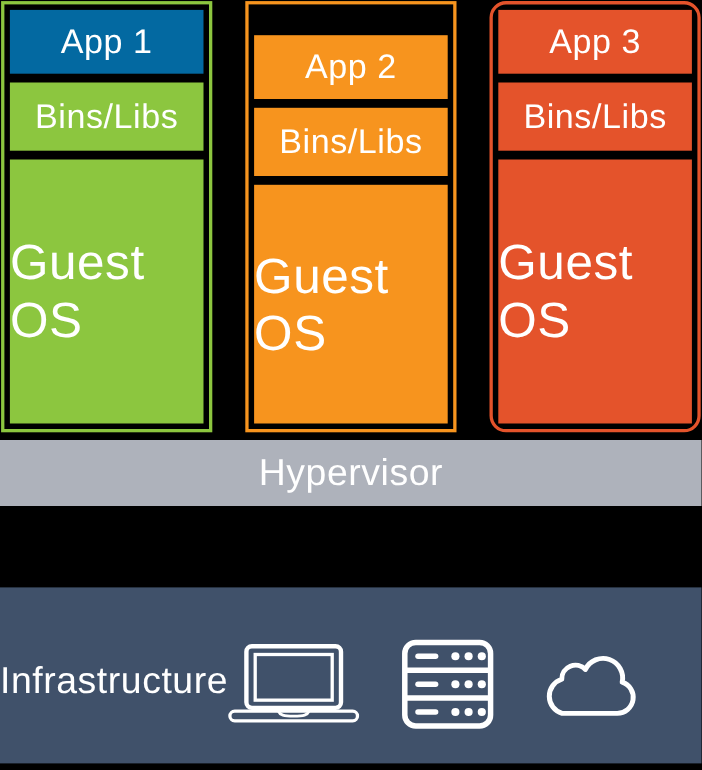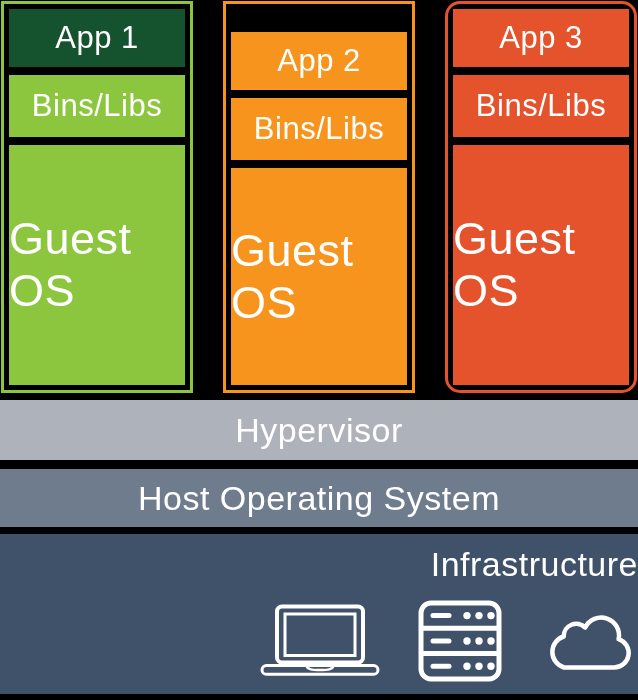--- a/index.html
+++ b/index.html
@@ -51,22 +51,22 @@
     letter-spacing: 0.5px;
   }
   .bar.hypervisor { top: 400px; height: 60px; }
   .bar.hostos     { top: 469px; height: 58px; }
   
   .infra {
     position: absolute;
     left: 0; top: 534px;
     width: 638px; height: 160px;
     display: flex;
-    flex-direction: column;
-    align-items: flex-end;
+    flex-direction: row;
+    align-items: center;
   }
   .infra-title {
     margin-top: 10px;
     font-size: 34px;
     line-height: 40px;
     letter-spacing: 0.5px;
   }
   .icons {
     margin-top: 16px;
     display: flex;
@@ -76,42 +76,41 @@
   .icons svg { display: block; }
 </style>
 </head>
 <body>
 
 <div class="canvas">
 
   <div class="vm-row">
 
     <div class="vm-col" style="border-color: rgb(140, 198, 63);">
-      <div class="block app" style="background: #14532d; text-align: right;">App 1</div>
+      <div class="block app" style="background: #0369a1; text-align: right;">App 1</div>
       <div class="block bins" style="background: rgb(140, 198, 63);">Bins/Libs</div>
       <div class="block guest" style="background: rgb(140, 198, 63);">Guest OS</div>
     </div>
 
     <div class="vm-col" style="border-color: rgb(247, 148, 30);">
       <div class="block app" style="background: rgb(247, 148, 30); margin-top: 23px;">App 2</div>
       <div class="block bins" style="background: rgb(247, 148, 30);">Bins/Libs</div>
       <div class="block guest" style="background: rgb(247, 148, 30);">Guest OS</div>
     </div>
 
     <div class="vm-col" style="border-color: rgb(228, 83, 43); border-radius: 15px;">
       <div class="block app" style="background: rgb(228, 83, 43);">App 3</div>
       <div class="block bins" style="background: rgb(228, 83, 43);">Bins/Libs</div>
       <div class="block guest" style="background: rgb(228, 83, 43);">Guest OS</div>
     </div>
 
   </div>
 
   <div class="bar hypervisor" style="background: rgb(174, 178, 187);">Hypervisor</div>
 
-  <div class="bar hostos" style="background: rgb(111, 124, 142);">Host Operating System</div>
 
   <div class="infra" style="background: rgb(64, 81, 106);">
     <div class="infra-title">Infrastructure</div>
 
     <div class="icons">
 
       <svg width="120" height="74" viewBox="0 0 120 74" fill="none" stroke="#FFFFFF">
         <rect x="17" y="2.5" width="86" height="56" rx="5" stroke-width="4"></rect>
         <rect x="25" y="10" width="70" height="41.5" stroke-width="3"></rect>
         <rect x="2" y="61.5" width="116" height="8.8" rx="4.4" stroke-width="3"></rect>

